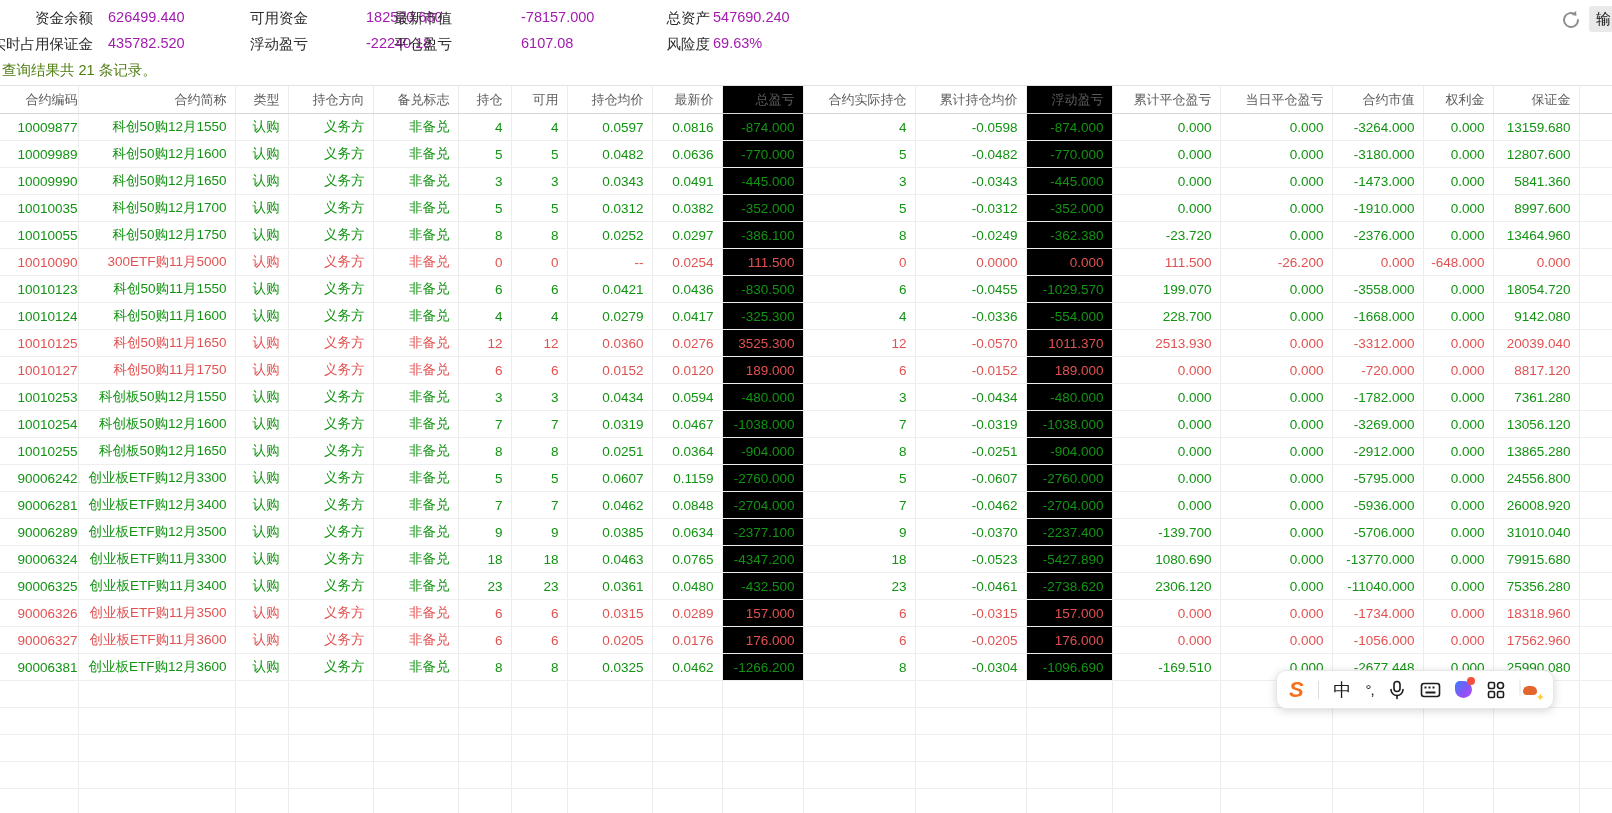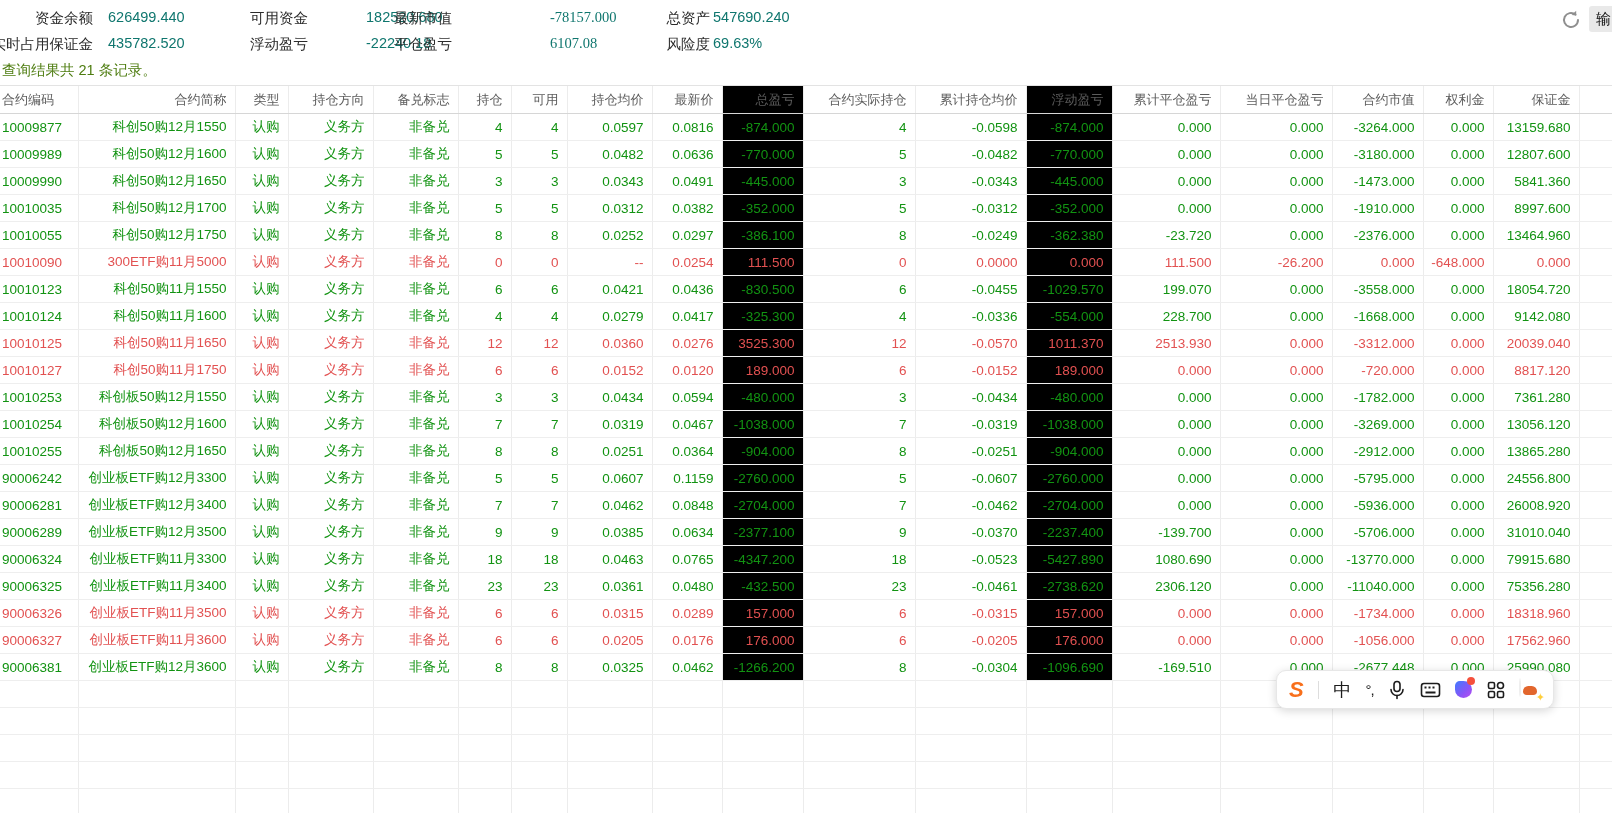--- a/index.html
+++ b/index.html
@@ -4,24 +4,24 @@
 <style>
   html,body{margin:0;padding:0;}
   body{
     width:1612px;height:813px;overflow:hidden;position:relative;
     background:#ffffff;font-family:"Liberation Sans","DejaVu Sans",sans-serif;
     color:#1f1f1f;
   }
   
   .summary{position:absolute;top:0;left:0;width:1612px;height:84px;}
   .s-label{position:absolute;font-size:14.5px;color:#2b2b2b;white-space:nowrap;}
-  .s-value{position:absolute;font-size:14.5px;color:#0f766e;white-space:nowrap;}
+  .s-value{position:absolute;font-size:14.5px;color:#a21caf;white-space:nowrap;}
   .r1{top:9px;}  .r2{top:35px;}
   .la1{right:1519px;} .la2{right:1304px;} .la3{right:1160px;} .la4{right:902px;}
-  .va1{left:108px;}   .va2{left:318px;margin-left:48px;}   .va3{left:550px;font-family:Liberation Serif, serif;}   .va4{left:713px;}
+  .va1{left:108px;}   .va2{left:318px;margin-left:48px;}   .va3{left:521px;}   .va4{left:713px;}
   .result-line{position:absolute;top:61px;left:2px;font-size:14.5px;color:#4d7c0f;}
   
   .refresh{position:absolute;left:1560px;top:9px;width:22px;height:22px;cursor:pointer;}
   .ime-badge{
     position:absolute;left:1589px;top:6px;width:40px;height:26px;
     background:#e9e9e9;border-radius:3px;display:flex;align-items:center;
     justify-content:flex-start;padding-left:7px;font-size:15px;color:#111;
   }
   
   table{
@@ -32,21 +32,21 @@
     height:27px;font-weight:normal;font-size:13px;color:#5c5c5c;
     text-align:right;padding:0 8px 0 0;white-space:nowrap;overflow:hidden;
     border-top:1px solid #e3e3e3;border-bottom:1px solid #d6d6d6;
     border-left:1px solid #ececec;background:#ffffff;
   }
   td{
     height:26px;font-size:13.5px;text-align:right;padding:0 8px 0 0;
     white-space:nowrap;overflow:hidden;
     border-bottom:1px solid #eeeeee;border-left:1px solid #ececec;
   }
-  th:first-child,td:first-child{border-left:none;text-align:left;padding:0 0 0 2px;}
+  th:first-child,td:first-child{border-left:none;text-align:right;padding:0 0 0 2px;}
   tr.green td{color:#129312;}
   tr.red td{color:#e25151;}
   th.beige,td.beige{background:#000000;}
   tr.empty td{background:#ffffff;}
   
   .ime-bar{
     position:absolute;left:1276px;top:670px;width:252px;height:37px;
     background:#ffffff;border:1px solid #e7e7e7;border-radius:10px;
     box-shadow:0 2px 10px rgba(0,0,0,.16);
     display:flex;align-items:center;justify-content:space-between;

